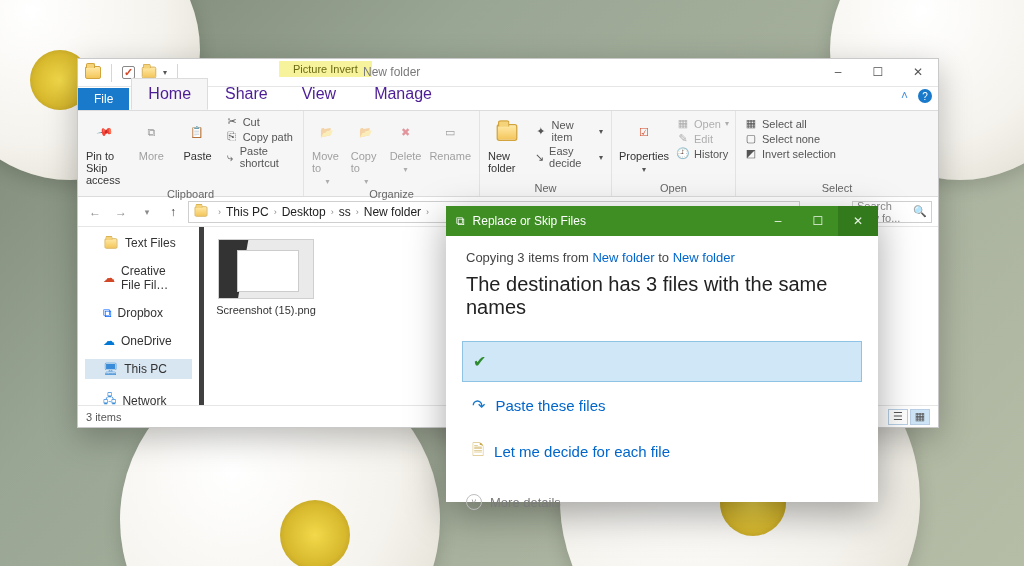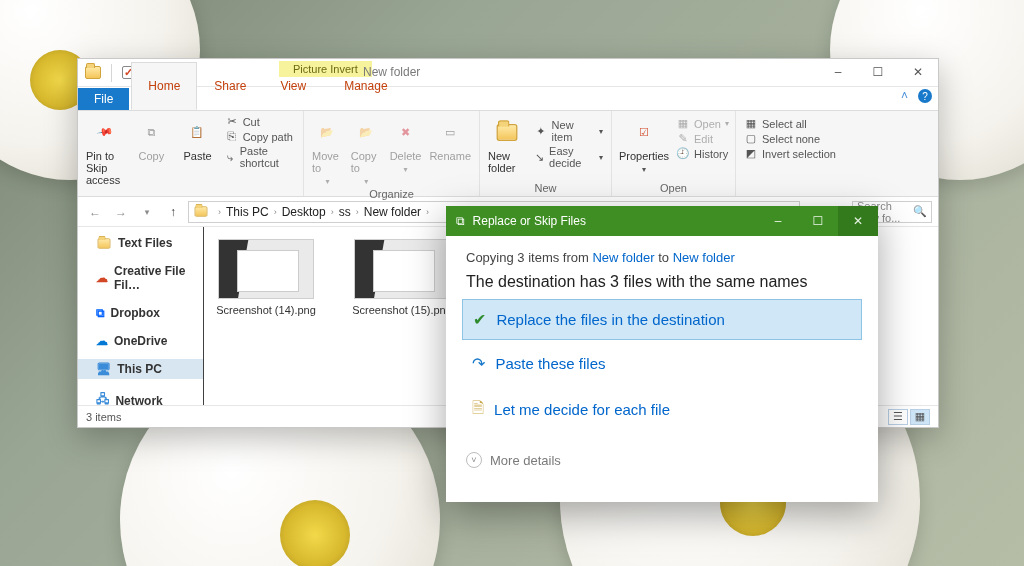--- a/index.html
+++ b/index.html
@@ -40,21 +40,21 @@
   .pictools {
     position:absolute; left:201px; top:2px;
     padding:2px 14px; background:#f7f39c; color:#6a6a12; font-size:11px;
   }
   .title-text { position:absolute; left:285px; top:6px; color:#7a7a7a; font-size:12px;}
   .winbtns { position:absolute; right:0; top:0; display:flex;}
   .winbtn { width:40px; height:25px; display:flex; align-items:center; justify-content:center; color:#555;}
 
   .tabsrow { height:24px; display:flex; align-items:flex-end; border-bottom:1px solid #dcdcdc; position:relative;}
   .filetab { background:#1979ca; color:#fff; padding:4px 16px; font-size:12px; margin-right:2px;}
-  .tab { padding:16px 16px; font-size:12px; color:#c2410c; border:1px solid transparent; cursor:default;}
+  .tab { padding:6px 16px; font-size:16px; color:#4c1d95; border:1px solid transparent; cursor:default;}
   .tab.active { border:1px solid #dcdcdc; border-bottom:1px solid #f6f6f6; background:#f6f6f6;}
   .tab.manage { margin-left:4px;}
   .helpzone{position:absolute; right:6px; top:2px; display:flex; gap:10px; align-items:center;}
   .chev-up{color:#4a90d9;}
   .help-q{width:14px;height:14px;border-radius:50%;background:#1979ca;color:#fff;display:flex;align-items:center;justify-content:center;font-size:10px;}
 
   .ribbon { height:86px; background:#f6f6f6; border-bottom:1px solid #dcdcdc; display:flex;}
   .group { border-right:1px solid #e3e3e3; padding:4px 8px 2px; display:flex; flex-direction:column; justify-content:space-between;}
   .group-row{ display:flex; gap:8px; align-items:flex-start;}
   .bigbtn{ display:flex; flex-direction:column; align-items:center; width:48px; font-size:11px; color:#333; gap:3px; padding-top:2px;}
@@ -69,21 +69,21 @@
   .addrbar { height:30px; display:flex; align-items:center; padding:0 6px; gap:4px; border-bottom:1px solid #e6e6e6;}
   .navbtn { width:22px;height:22px;display:flex;align-items:center;justify-content:center;color:#8b8b8b;}
   .navbtn.enabled{color:#333;}
   .bcrumb { flex:1; height:22px; border:1px solid #cfcfcf; display:flex; align-items:center; padding:0 4px; font-size:12px; gap:2px;}
   .bcrumb span.seg{color:#222;}
   .bcrumb span.ar{color:#888; font-size:9px; padding:0 3px;}
   .searchbox{ width:80px; height:22px; border:1px solid #cfcfcf; display:flex; align-items:center; padding:0 4px; color:#888; font-size:11px;}
   .reload{color:#1979ca; padding:0 4px;}
 
   .body { display:flex; height:calc(100% - 28px - 24px - 86px - 30px - 22px);}
-  .nav { width:126px; border-right:1px solid #404040; padding:6px 0; font-size:12px;font-weight:bold;}
+  .nav { width:126px; border-right:5px solid #404040; padding:6px 7px; font-size:12px;}
   .nav-item{ display:flex; align-items:center; gap:6px; padding:3px 8px 3px 18px;}
   .nav-item.sel{ background:#d8e6f2;}
   .content { flex:1; padding:12px 8px; display:flex; gap:28px;}
   .thumb { width:108px; display:flex; flex-direction:column; align-items:center; font-size:11px; text-align:center; gap:5px;}
   .thumb .img{width:96px;height:60px;background:#eaeaea;border:1px solid #cfcfcf;position:relative;overflow:hidden;}
   .thumb .img::after{content:"";position:absolute;left:18px;top:10px;width:60px;height:40px;background:#fff;border:1px solid #ccc;}
   .thumb .img::before{content:"";position:absolute;left:-6px;top:-6px;width:30px;height:72px;background:#333;transform:skewX(-10deg);}
 
   .status { height:22px; border-top:1px solid #e6e6e6; display:flex; align-items:center; justify-content:space-between; padding:0 8px; font-size:11px; color:#555;}
   .viewtoggles{display:flex;gap:2px;}
@@ -101,21 +101,21 @@
   }
   .dlg-title{
     height:30px; background:#3e8e24; color:#fff; display:flex; align-items:center; padding:0 10px; font-size:12px; position:relative;
   }
   .dlg-title .glyph{margin-right:8px;}
   .dlg-winbtns{position:absolute; right:0; top:0; display:flex;}
   .dlg-winbtn{width:40px;height:30px;display:flex;align-items:center;justify-content:center;color:#e8f3e4;}
   .dlg-body{padding:14px 20px 8px;}
   .dlg-line{color:#444;}
   .dlg-line a{color:#0066cc; text-decoration:none;}
-  .dlg-head{margin:8px 0 8px; font-size:16px; color:#222;}
+  .dlg-head{margin:8px 0 22px; font-size:20px; color:#222;}
   .option{padding:10px 10px; margin:4px -4px; display:flex; align-items:center; gap:10px; font-size:15px; color:#0066cc; cursor:default;}
   .option.sel{background:#cfe7f7; border:1px solid #8ec3e6;}
   .chk{color:#2e8b2e;font-size:16px;}
   .skip{color:#1979ca;font-size:16px;}
   .more{padding:8px 0; margin-top:12px; color:#7a7a7a; display:flex; align-items:center; gap:8px; font-size:13px; border-top:0;}
   .circ{width:16px;height:16px;border:1px solid #bdbdbd;border-radius:50%;display:flex;align-items:center;justify-content:center;font-size:9px;color:#8a8a8a;}
   
   .pin{transform:rotate(35deg);display:inline-block;}
   .scissors{letter-spacing:-1px;}
 </style>
@@ -168,41 +168,42 @@
     <div class="group" style="width:226px">
       <div class="group-row">
         <div class="bigbtn">
           <div class="glyph">
               <span class="pin">📌</span>
             </div>
           <span>Pin to Skip access</span>
         </div>
         <div class="bigbtn disabled">
           <div class="glyph">⧉</div>
-          <span>Copy</span>
+          <span>More</span>
         </div>
         <div class="bigbtn">
           <div class="glyph">📋</div>
           <span>Paste</span>
         </div>
         <div class="small-list">
           <div>
               <span class="sm-ico scissors">✂</span>
               <span>Cut</span>
             </div>
           <div>
               <span class="sm-ico">⎘</span>
               <span>Copy path</span>
             </div>
           <div>
               <span class="sm-ico">⤷</span>
               <span>Paste shortcut</span>
             </div>
         </div>
       </div>
+      <div class="group-label">Clipboard</div>
     </div>
 
     <div class="group" style="width:176px">
       <div class="group-row">
         <div class="bigbtn disabled">
             <div class="glyph">📂</div>
             <span>Move to</span>
             <span class="dd">▾</span>
           </div>
         <div class="bigbtn disabled">
@@ -283,20 +284,21 @@
           <div>
               <span class="sm-ico">▢</span>
               <span>Select none</span>
             </div>
           <div>
               <span class="sm-ico">◩</span>
               <span>Invert selection</span>
             </div>
         </div>
       </div>
+      <div class="group-label">Select</div>
     </div>
   </div>
 
   <div class="addrbar">
     <div class="navbtn">←</div>
     <div class="navbtn">→</div>
     <div class="navbtn" style="font-size:9px">▾</div>
     <div class="navbtn enabled">↑</div>
     <div class="bcrumb">
       <span class="folder-ico" style="transform:scale(.8);margin-right:4px"></span>
@@ -346,24 +348,20 @@
         </div>
       <div style="height:8px"></div>
       <div class="nav-item">
           <span style="color:#3a8bd8">🖧</span>
           <span>Network</span>
         </div>
     </div>
     <div class="content">
       <div class="thumb">
         <div class="img"></div>
-        <span>Screenshot (14).png</span>
-      </div>
-      <div class="thumb">
-        <div class="img"></div>
         <span>Screenshot (15).png</span>
       </div>
     </div>
   </div>
 
   <div class="status">
     <span>3 items</span>
     <div class="viewtoggles">
       <div class="vt">☰</div>
       <div class="vt active">▦</div>
@@ -382,21 +380,20 @@
     </div>
   </div>
   <div class="dlg-body">
     <div class="dlg-line">
       <span>Copying 3 items from </span><a>New folder</a><span> to </span><a>New folder</a>
     </div>
     <div class="dlg-head">The destination has 3 files with the same names</div>
 
     <div class="option sel">
       <span class="chk">✔</span>
-      <span>Replace the files in the destination</span>
     </div>
     <div class="option">
       <span class="skip">↷</span>
       <span>Paste these files</span>
     </div>
     <div class="option">
       <span style="color:#caa94c">🗎</span>
       <span>Let me decide for each file</span>
     </div>
 

